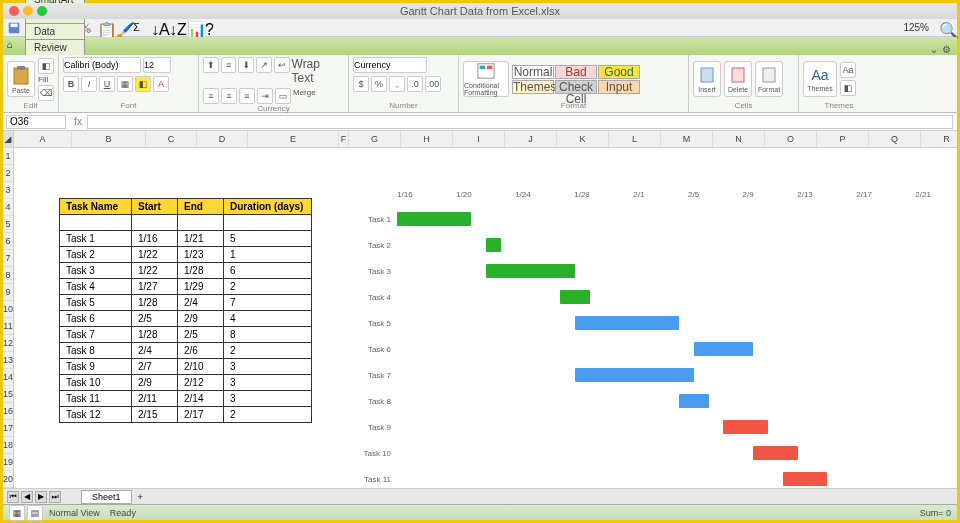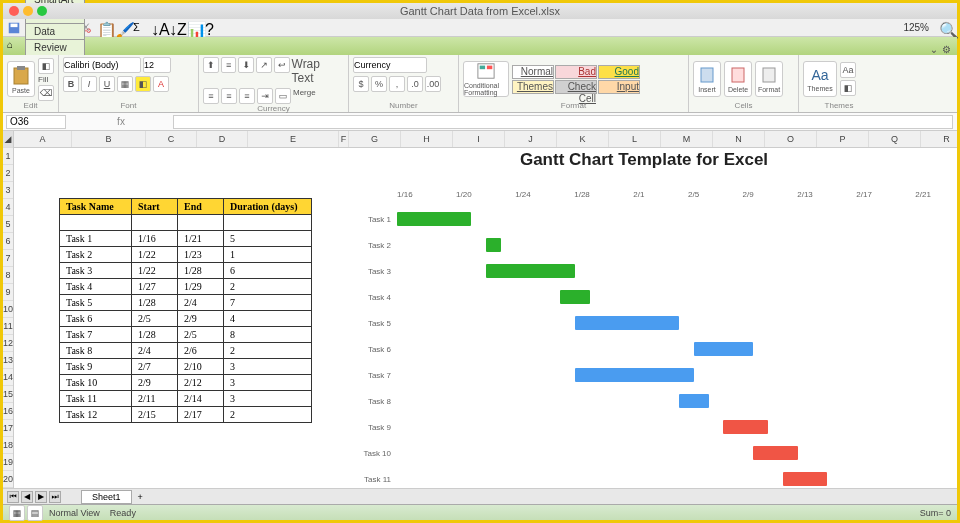--- a/index.html
+++ b/index.html
@@ -16,40 +16,40 @@
   .tabs { height:18px; background:linear-gradient(#cde6a8,#b2d47e); display:flex; align-items:flex-end; font-size:10px; padding-left:4px; }
   .tab { padding:2px 8px; border:1px solid #999; border-bottom:none; background:#e8f3d8; margin-right:1px; cursor:pointer; color:#333; }
   .tabs .right-ctrl { margin-left:auto; margin-right:6px; font-size:10px; color:#555; display:flex; gap:4px; align-items:center; }
   .ribbon { height:58px; background:#f5f7f2; border-bottom:1px solid #bbb; display:flex; font-size:9px; color:#555; }
   .rgroup { border-right:1px solid #ccc; padding:2px 4px; display:flex; flex-direction:column; justify-content:space-between; }
   .rgroup .glabel { text-align:center; font-size:8px; color:#888; }
   .rgroup .gbody { flex:1; display:flex; align-items:center; gap:3px; flex-wrap:wrap; }
   .btn-ico { width:16px; height:16px; background:#fff; border:1px solid #ccc; border-radius:2px; display:inline-flex; align-items:center; justify-content:center; font-size:9px; }
   .big-btn { width:28px; height:36px; background:#fff; border:1px solid #ccc; border-radius:3px; display:flex; flex-direction:column; align-items:center; justify-content:center; }
   .big-btn .lbl { font-size:7px; margin-top:2px; }
-  .style-cell { width:42px; height:14px; border:1px solid #aaa; font-size:10px; text-align:right; line-height:12px;text-decoration:underline; }
+  .style-cell { width:42px; height:14px; border:1px solid #aaa; font-size:12px; text-align:center; line-height:12px; }
   .sc-normal { background:#fff; }
   .sc-bad { background:#f8d7da; color:#a33; }
   .sc-good { background:#fde047; color:#275; }
   .sc-neutral { background:#fff4c2; }
   .sc-check { background:#d0d0d0; }
   .sc-input { background:#ffd8a8; }
-  .formula-bar { height:18px; background:#fafafa; border-bottom:1px solid #ccc; display:flex; align-items:center; font-size:10px;gap:43px; }
+  .formula-bar { height:18px; background:#fafafa; border-bottom:1px solid #ccc; display:flex; align-items:center; font-size:10px; }
   .fb-name { width:60px; border:1px solid #ccc; margin:1px 3px; height:14px; line-height:14px; padding:0 3px; font-size:10px; background:#fff; }
   .fb-fx { width:18px; text-align:center; color:#888; }
   .fb-input { flex:1; border:1px solid #ccc; height:14px; background:#fff; margin-right:4px; }
   .grid-area { flex:1; position:relative; background:#fff; overflow:hidden; display:flex; }
   .rowhdrs { width:22px; background:#f0f0f0; border-right:1px solid #ccc; display:flex; flex-direction:column; }
   .rowhdr { height:17px; border-bottom:1px solid #ddd; font-size:9px; text-align:center; line-height:17px; color:#444; }
   .colhdr-row { height:17px; background:#f0f0f0; border-bottom:1px solid #ccc; display:flex; }
   .colhdr { border-right:1px solid #ddd; font-size:9px; text-align:center; line-height:17px; color:#444; }
   .sheet { flex:1; position:relative; }
   .cells { position:absolute; top:17px; left:0; right:0; bottom:0; }
   .data-table { position:absolute; left:45px; top:50px; border-collapse:collapse; font-size:10px; }
-  .data-table th, .data-table td { border:1px solid #333; padding:2px 6px; height:16px; text-align:left;font-family:Liberation Serif, serif; }
+  .data-table th, .data-table td { border:1px solid #333; padding:2px 6px; height:16px; text-align:left; }
   .data-table th { background:#ffd633; font-weight:bold; }
   .data-table .col-tn { width:72px; }
   .data-table .col-d { width:46px; }
   .data-table .col-dur { width:88px; }
   .chart { position:absolute; left:335px; top:0; width:590px; height:380px; background:#fff; }
   .chart-title { text-align:center; font-size:17px; font-weight:600; color:#222; margin-top:2px; }
   .axis-labels { position:absolute; top:42px; left:48px; right:8px; display:flex; justify-content:space-between; font-size:8px; color:#666; }
   .gantt-rows { position:absolute; top:58px; left:0; right:8px; }
   .gantt-row { height:26px; display:flex; align-items:center; position:relative; }
   .gantt-row .task-label { width:46px; font-size:8px; text-align:right; color:#666; padding-right:4px; }
@@ -395,21 +395,20 @@
               <tr>
                 <td>Task 12</td>
                 <td>2/15</td>
                 <td>2/17</td>
                 <td>2</td>
               </tr>
             </tbody>
         </table>
 
         <div class="chart">
-          <div class="chart-title">Gantt Chart Template for Excel</div>
           <div class="axis-labels" id="axis-labels">
               <span>1/16</span>
               <span>1/20</span>
               <span>1/24</span>
               <span>1/28</span>
               <span>2/1</span>
               <span>2/5</span>
               <span>2/9</span>
               <span>2/13</span>
               <span>2/17</span>

